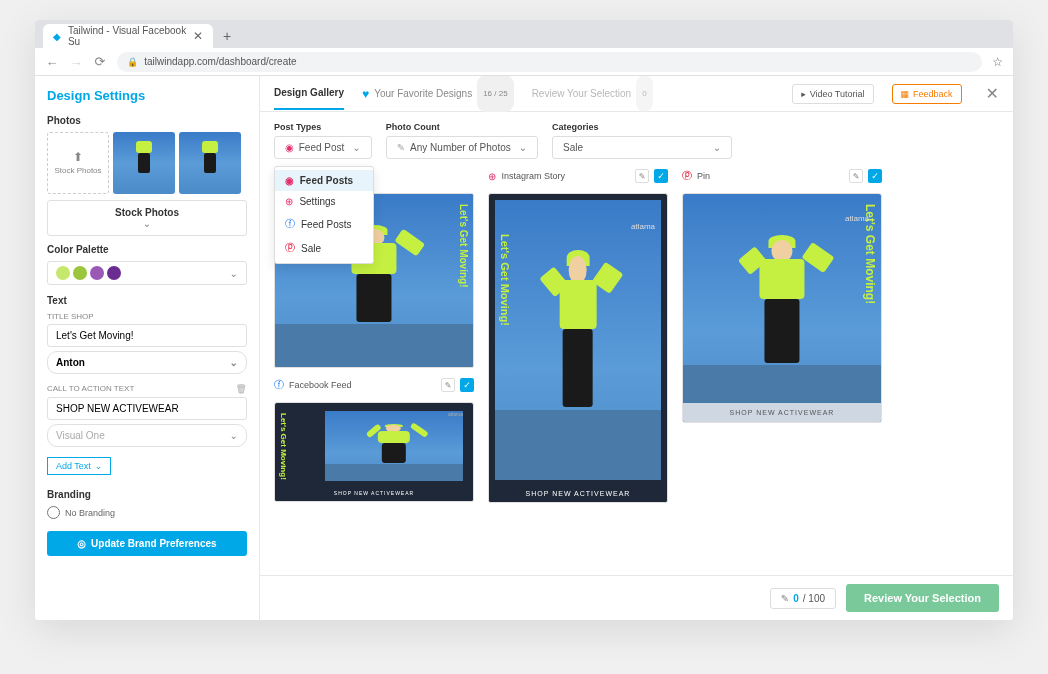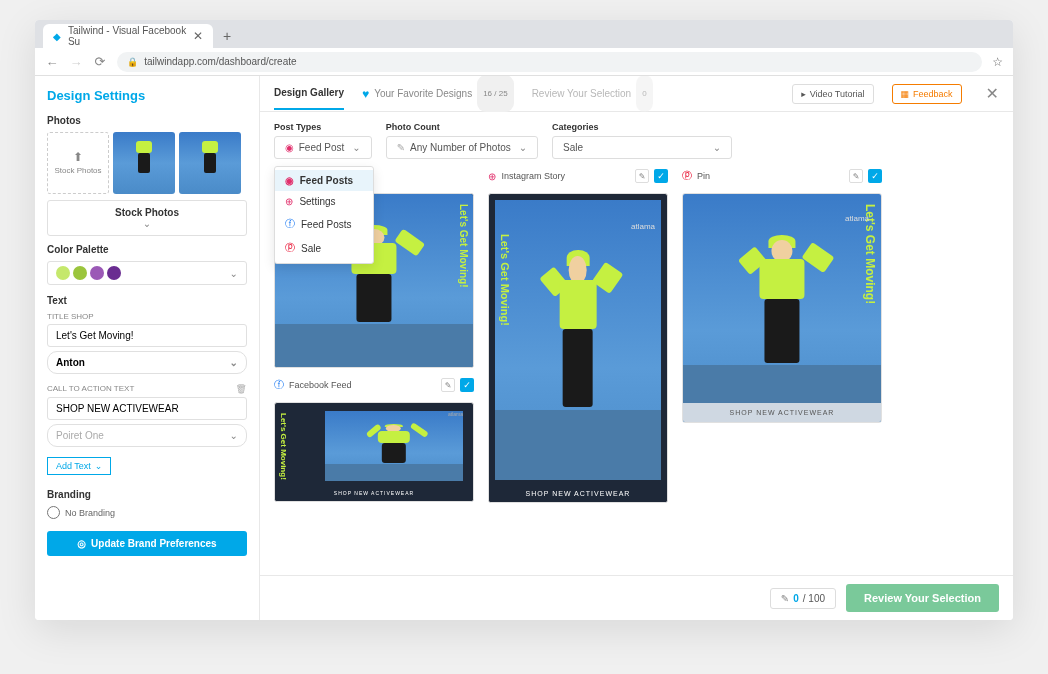--- a/index.html
+++ b/index.html
@@ -158,21 +158,21 @@
         <span>Anton</span>
         <span class="chev">⌄</span>
       </div>
 
       <div class="tiny-label">
         <span>CALL TO ACTION TEXT</span>
         <span class="trash-icn">🗑</span>
       </div>
       <input class="text-input" value="SHOP NEW ACTIVEWEAR" style="">
       <div class="font-sel" style="font-weight:400;font-family:inherit;color:#aaa">
-        <span>Poiret One</span>
+        <span>Visual One</span>
         <span class="chev">⌄</span>
       </div>
 
       <div class="add-text">
         <span>Add Text</span>
         <span>⌄</span>
       </div>
 
       <div class="section-label">Branding</div>
       <label class="radio-row">

